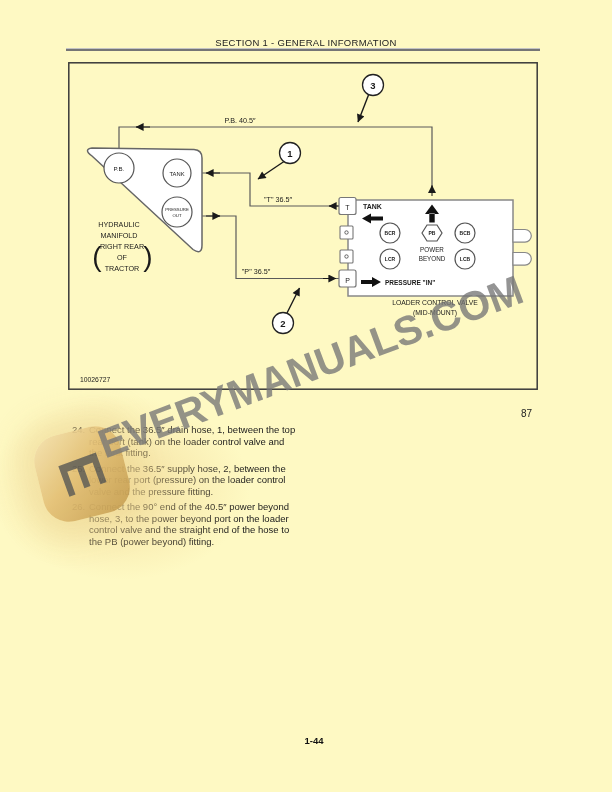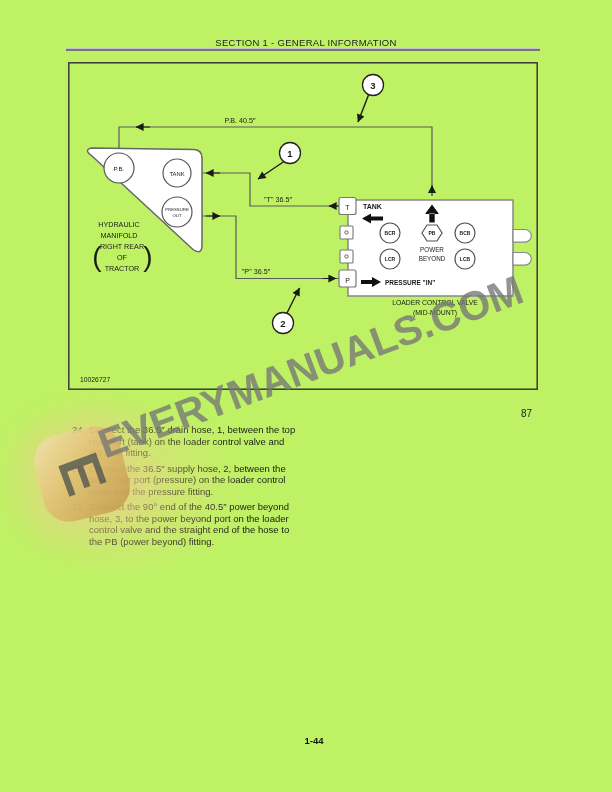--- a/index.html
+++ b/index.html
@@ -1,17 +1,17 @@
 <!DOCTYPE html>
 <html><head>
 <meta charset="utf-8">
 <style>
   html,body{margin:0;padding:0;background:#ffffff;}
   .page{
-    position:relative;width:612px;height:792px;background:#bef264;overflow:hidden;
+    position:relative;width:612px;height:792px;background:#fef9c3;overflow:hidden;
     font-family:"Liberation Sans",sans-serif;color:#1a1a1a;
   }
   
   .header-title{
     position:absolute;top:37px;left:0;width:612px;text-align:center;
     font-size:9.5px;letter-spacing:.3px;color:#222;
   }
   .header-rule{
     position:absolute;top:48px;left:66px;width:474px;height:2px;
     background:#757575;border-top:1px solid #c4c4c4;

